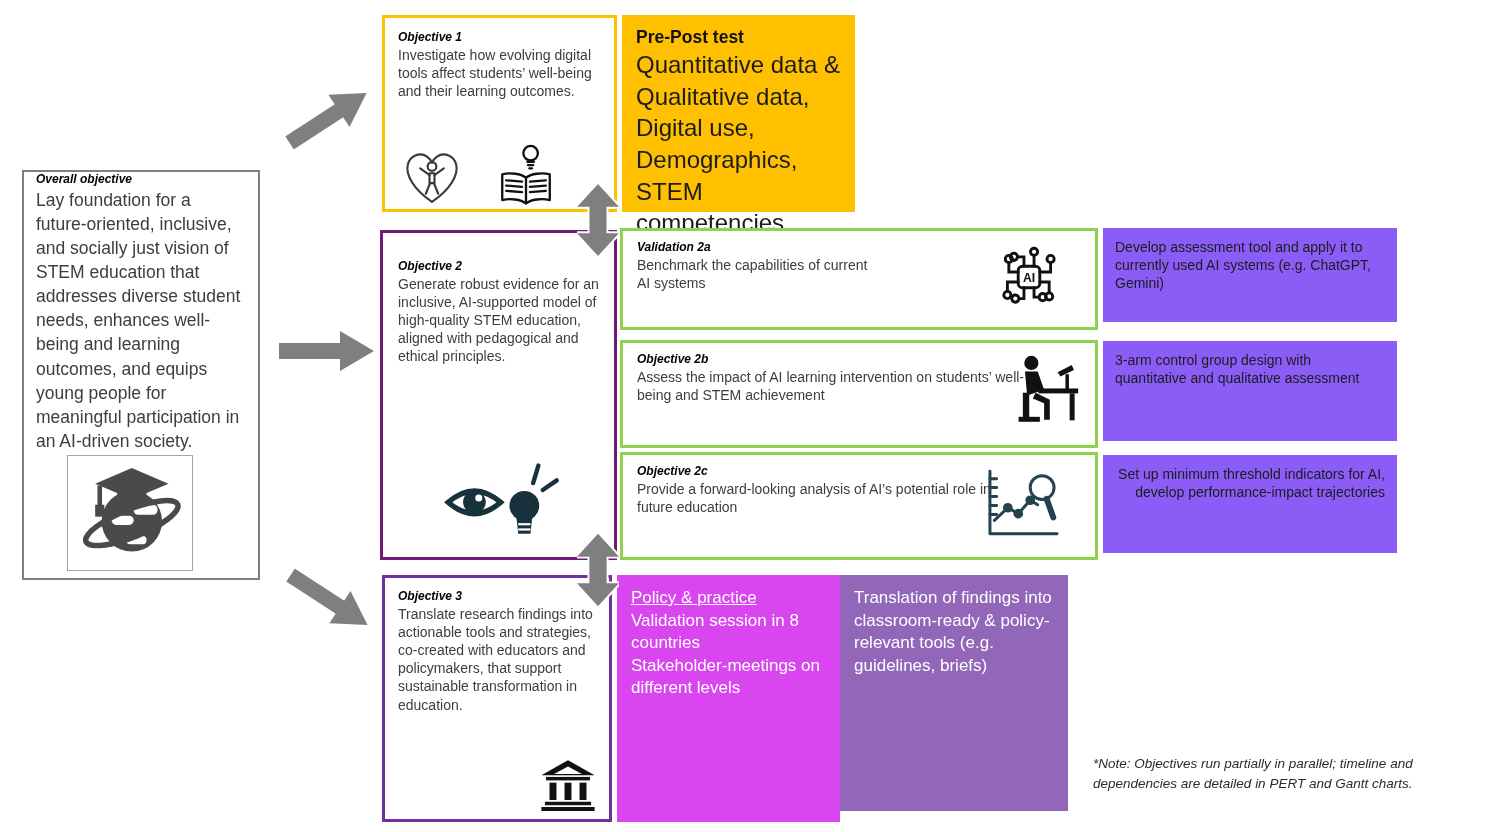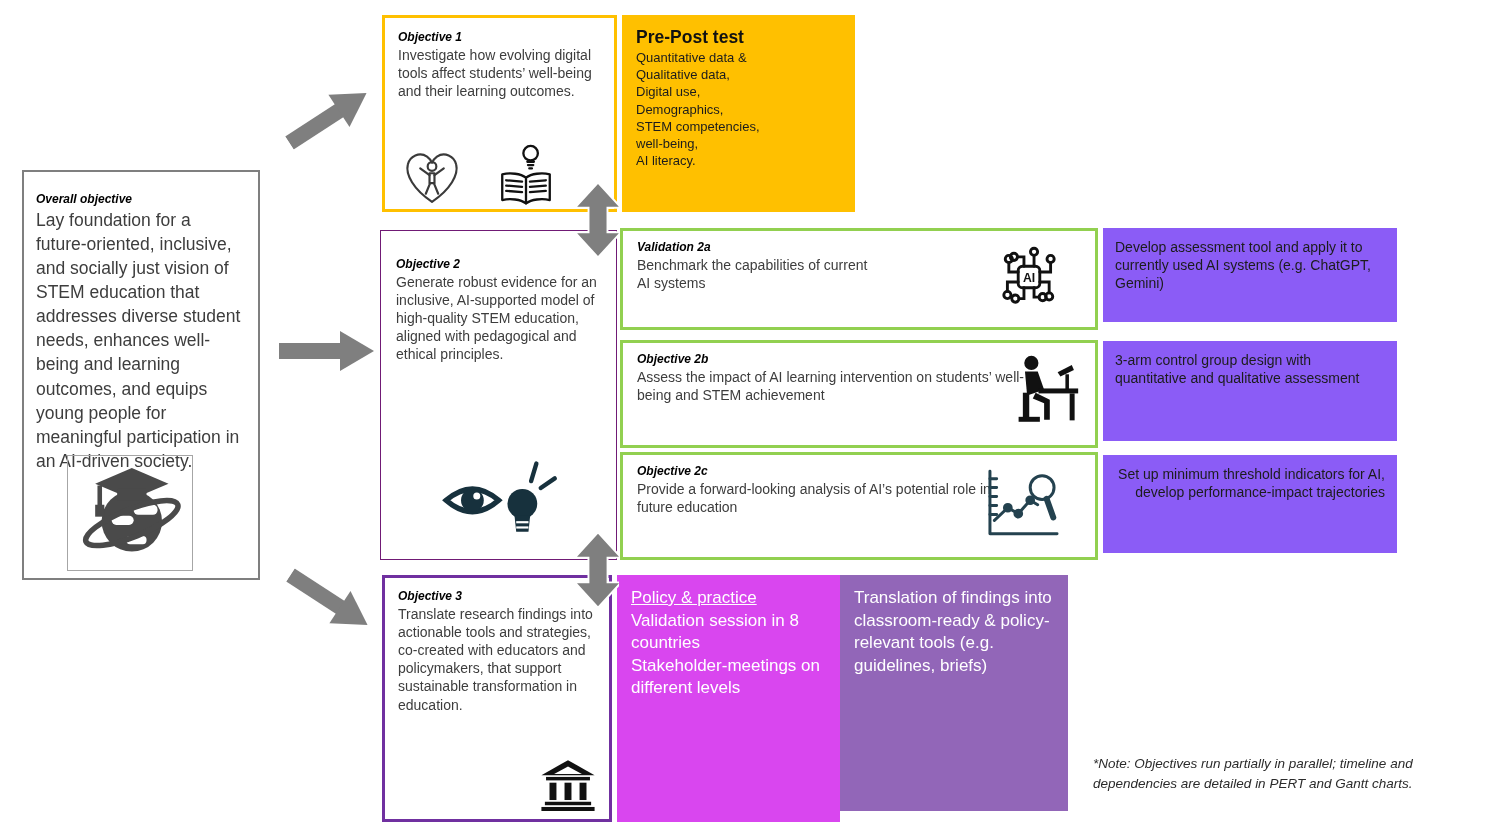--- a/index.html
+++ b/index.html
@@ -4,32 +4,32 @@
 <style>
   html,body{margin:0;padding:0;background:#fff;}
   #canvas{
     position:relative;width:1505px;height:832px;background:#fff;
     font-family:"Liberation Sans","DejaVu Sans",sans-serif;overflow:hidden;
   }
   .box{position:absolute;box-sizing:border-box;background:#fff;}
   .title{font-weight:bold;font-style:italic;font-size:12px;color:#000;line-height:1.3;}
   .body-text{font-size:14px;line-height:1.3;color:#3d3d3d;}
   
-  .overall{left:22px;top:170px;width:238px;height:410px;border:2px solid #7f7f7f;padding:20px 12px;}
+  .overall{left:22px;top:170px;width:238px;height:410px;border:2px solid #7f7f7f;padding:0 12px;}
   .overall .body-text{font-size:17.5px;line-height:1.38;}
   .globe-frame{position:absolute;left:43px;top:283px;width:124px;height:114px;border:1px solid #a6a6a6;
     display:flex;align-items:center;justify-content:center;}
   
   .obj1{left:382px;top:15px;width:235px;height:197px;border:3px solid #FFC000;padding:12px 13px;}
   .obj1-icons{position:absolute;left:14px;top:128px;width:200px;height:66px;display:flex;gap:26px;align-items:flex-end;}
   .prepost{left:622px;top:15px;width:233px;height:197px;background:#FFC000;padding:11px 14px;}
   .prepost .pp-title{font-weight:bold;font-size:17.5px;color:#111;line-height:1.32;}
-  .prepost .pp-line{font-size:13px;color:#1c1c1c;line-height:1.32;}
-  
-  .obj2{left:380px;top:230px;width:237px;height:330px;border:1px solid #701a75;padding:26px 15px 12px 15px;}
+  .prepost .pp-line{font-size:24px;color:#1c1c1c;line-height:1.32;}
+  
+  .obj2{left:380px;top:230px;width:237px;height:330px;border:3px solid #701a75;padding:26px 15px 12px 15px;}
   .obj2-icon{position:absolute;left:58px;top:222px;width:122px;height:92px;}
   .subrow{border:3px solid #92D050;padding:9px 14px;}
   .sub2a{left:620px;top:228px;width:478px;height:102px;}
   .sub2b{left:620px;top:340px;width:478px;height:108px;}
   .sub2c{left:620px;top:452px;width:478px;height:108px;}
   .sub-icon{position:absolute;top:50%;transform:translateY(-50%);}
   .greenbox{background:#8b5cf6;padding:10px 12px;}
   .g2a{left:1103px;top:228px;width:294px;height:94px;}
   .g2b{left:1103px;top:341px;width:294px;height:100px;}
   .g2c{left:1103px;top:455px;width:294px;height:98px;text-align:right;}

